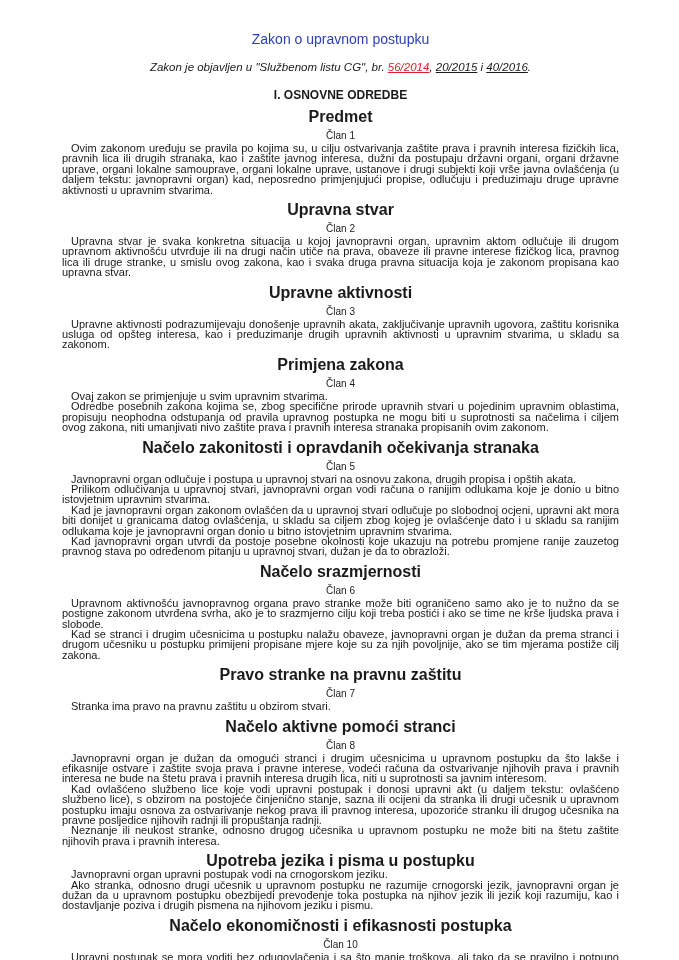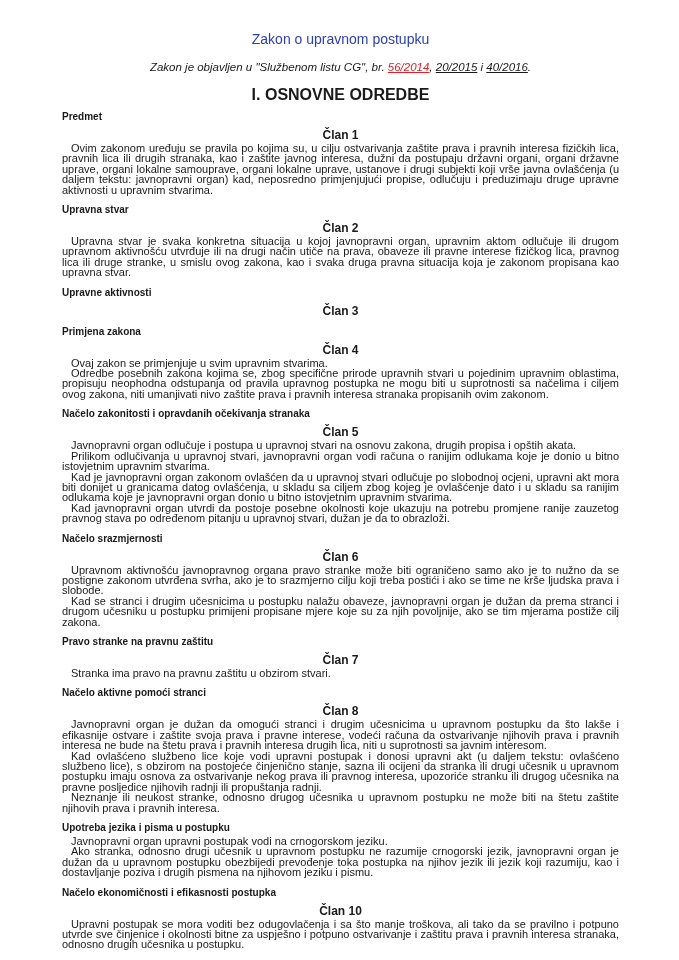--- a/index.html
+++ b/index.html
@@ -3,23 +3,23 @@
 <meta charset="utf-8">
 <style>
   html, body { margin: 0; padding: 0; background: #ffffff; }
   body { width: 679px; height: 960px; overflow: hidden; position: relative;
          font-family: "Liberation Sans", sans-serif; color: #1a1a1a; }
   .page { position: absolute; left: 62px; top: 0; width: 557px; }
   .doc-title { text-align: center; color: #2b3fb8; font-size: 14px; margin-top: 31px; height: 16px; line-height: 16px; }
   .pub-line { text-align: center; font-style: italic; font-size: 11.5px; margin-top: 13px; height: 15px; line-height: 15px; }
   .pub-line a { color: #1a1a1a; text-decoration: underline; }
   .pub-line a.red { color: #d8232a; }
-  .part-title { text-align: center; font-weight: bold; font-size: 16px; margin-top: 13px; height: 14px; line-height: 14px; }
-  .section-heading { font-weight: bold; font-size: 10px; line-height: 17px; margin-top: 6px; }
-  .article-label { text-align: center; font-weight: bold; font-size: 12px; line-height: 11px; margin-top: 5px; margin-bottom: 2px; }
+  .part-title { text-align: center; font-weight: bold; font-size: 12px; margin-top: 13px; height: 14px; line-height: 14px; }
+  .section-heading { text-align: center; font-weight: bold; font-size: 16px; line-height: 17px; margin-top: 6px; }
+  .article-label { text-align: center; font-weight: normal; font-size: 10px; line-height: 11px; margin-top: 5px; margin-bottom: 2px; }
   .para { font-size: 11px; line-height: 10.4px; text-align: justify; text-indent: 9px; margin: 0; }
   .article { margin: 0; }
 </style>
 </head>
 <body>
 
 <div class="page">
   <div class="doc-title">Zakon o upravnom postupku</div>
   <div class="pub-line">
     <span>Zakon je objavljen u "Službenom listu CG", br. </span><a class="red">56/2014</a><span>, </span><a>20/2015</a><span> i </span><a>40/2016</a><span>.</span>
@@ -32,20 +32,21 @@
         <p class="para">Ovim zakonom uređuju se pravila po kojima su, u cilju ostvarivanja zaštite prava i pravnih interesa fizičkih lica, pravnih lica ili drugih stranaka, kao i zaštite javnog interesa, dužni da postupaju državni organi, organi državne uprave, organi lokalne samouprave, organi lokalne uprave, ustanove i drugi subjekti koji vrše javna ovlašćenja (u daljem tekstu: javnopravni organ) kad, neposredno primjenjujući propise, odlučuju i preduzimaju druge upravne aktivnosti u upravnim stvarima.</p>
       </div>
       <div class="article">
         <div class="section-heading">Upravna stvar</div>
         <div class="article-label">Član 2</div>
         <p class="para">Upravna stvar je svaka konkretna situacija u kojoj javnopravni organ, upravnim aktom odlučuje ili drugom upravnom aktivnošću utvrđuje ili na drugi način utiče na prava, obaveze ili pravne interese fizičkog lica, pravnog lica ili druge stranke, u smislu ovog zakona, kao i svaka druga pravna situacija koja je zakonom propisana kao upravna stvar.</p>
       </div>
       <div class="article">
         <div class="section-heading">Upravne aktivnosti</div>
         <div class="article-label">Član 3</div>
+        <p class="para">Upravne aktivnosti podrazumijevaju donošenje upravnih akata, zaključivanje upravnih ugovora, zaštitu korisnika usluga od opšteg interesa, kao i preduzimanje drugih upravnih aktivnosti u upravnim stvarima, u skladu sa zakonom.</p>
       </div>
       <div class="article">
         <div class="section-heading">Primjena zakona</div>
         <div class="article-label">Član 4</div>
         <p class="para">Ovaj zakon se primjenjuje u svim upravnim stvarima.</p>
         <p class="para">Odredbe posebnih zakona kojima se, zbog specifične prirode upravnih stvari u pojedinim upravnim oblastima, propisuju neophodna odstupanja od pravila upravnog postupka ne mogu biti u suprotnosti sa načelima i ciljem ovog zakona, niti umanjivati nivo zaštite prava i pravnih interesa stranaka propisanih ovim zakonom.</p>
       </div>
       <div class="article">
         <div class="section-heading">Načelo zakonitosti i opravdanih očekivanja stranaka</div>
         <div class="article-label">Član 5</div>

